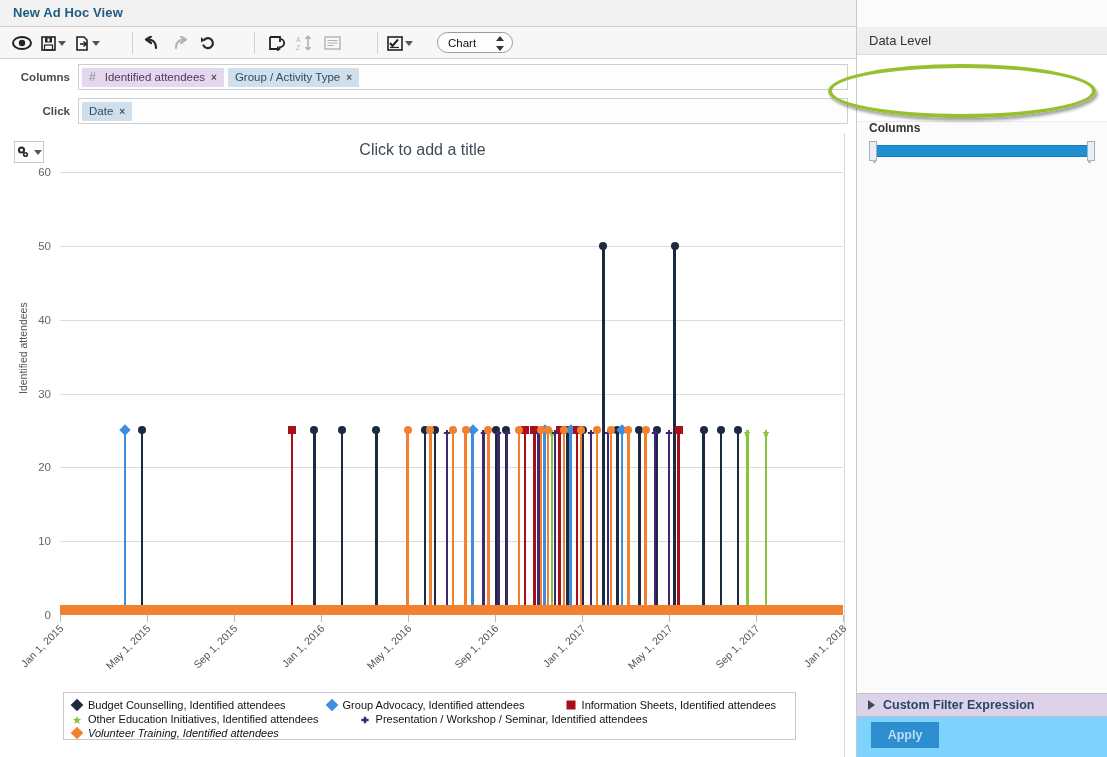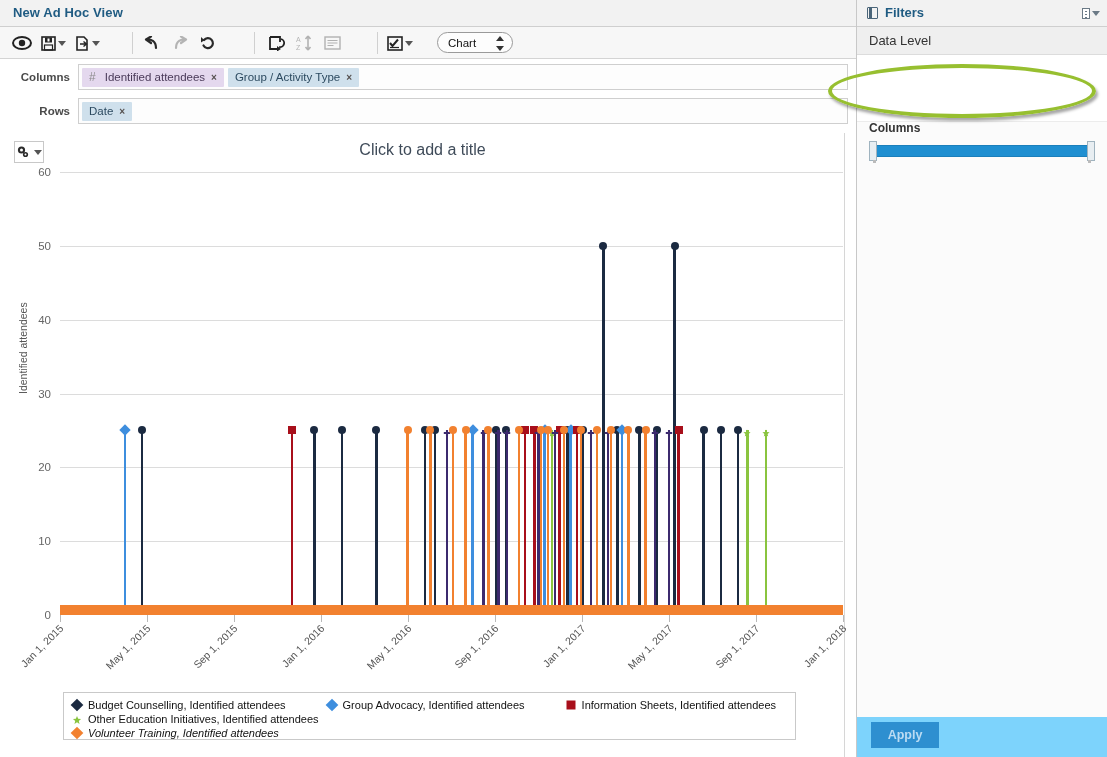--- a/index.html
+++ b/index.html
@@ -309,21 +309,21 @@
             <span>Identified attendees</span>
             <span class="x">×</span>
           </div>
           <div class="pill dim">
             <span>Group / Activity Type</span>
             <span class="x">×</span>
           </div>
         </div>
       </div>
       <div class="shelf-row" style="top:39px;">
-        <div class="shelf-lbl">Rows</div>
+        <div class="shelf-lbl">Click</div>
         <div class="shelf-well">
           <div class="pill dim">
             <span>Date</span>
             <span class="x">×</span>
           </div>
         </div>
       </div>
     </div>
 
     <div id="chartpanel"></div>
@@ -521,20 +521,28 @@
         </div>
         <div class="lg-row">
           <div class="lg-item" style="margin-right: 16px;">
             <span class="lg-mk">
               <span class="marker" style="width: 9px; height: 9px; background: transparent; left: 6px; top: 6px;"><svg width="9" height="9" viewBox="0 0 10 10">
                   <path d="M5 0.5 L6.3 3.6 L9.5 4 L7 6.1 L7.8 9.4 L5 7.6 L2.2 9.4 L3 6.1 L0.5 4 L3.7 3.6 Z" fill="#8ac43f"></path>
                 </svg></span>
             </span>
             <span>Other Education Initiatives, Identified attendees</span>
           </div>
+          <div class="lg-item" style="margin-right: 16px;">
+            <span class="lg-mk">
+              <span class="marker" style="width: 9px; height: 9px; background: transparent; left: 6px; top: 6px;"><svg width="9" height="9" viewBox="0 0 10 10">
+                  <path d="M1 5 h8 M5 1.5 v7" stroke="#3c2a6e" stroke-width="2.6"></path>
+                </svg></span>
+            </span>
+            <span>Presentation / Workshop / Seminar, Identified attendees</span>
+          </div>
         </div>
         <div class="lg-row">
           <div class="lg-item" style="margin-right: 12px; font-style: italic;">
             <span class="lg-mk">
               <span class="marker" style="width: 9px; height: 9px; background: rgb(242, 129, 47); transform: translate(-50%, -50%) rotate(45deg); left: 6px; top: 6px;"></span>
             </span>
             <span>Volunteer Training, Identified attendees</span>
           </div>
         </div>
       </div>
@@ -554,49 +562,41 @@
       <div class="xtick-lbl" style="left: 579px; transform: rotate(-45deg) translateX(-100%); transform-origin: left top;">Jan 1, 2017</div>
       <div class="xtick-mark" style="left: 669px;"></div>
       <div class="xtick-lbl" style="left: 666px; transform: rotate(-45deg) translateX(-100%); transform-origin: left top;">May 1, 2017</div>
       <div class="xtick-mark" style="left: 756px;"></div>
       <div class="xtick-lbl" style="left: 753px; transform: rotate(-45deg) translateX(-100%); transform-origin: left top;">Sep 1, 2017</div>
       <div class="xtick-mark" style="left: 843px;"></div>
       <div class="xtick-lbl" style="left: 840px; transform: rotate(-45deg) translateX(-100%); transform-origin: left top;">Jan 1, 2018</div>
     </div>
 
   <div id="rightpanel">
-    <div id="rp-head">
-      <span class="panel-ico"></span>
-      <span class="ttl">Filters</span>
-      <span id="rp-menu">
-        <span class="menu-lines">
-          <span style="top:2px"></span>
-            <span style="top:5px"></span>
-            <span style="top:8px"></span>
-        </span>
-          <span class="caret-d" style="border-top-color:#6b7a86"></span>
-      </span>
-    </div>
 
     <div id="datalevel">
       <span>Data Level</span>
     </div>
 
     <div id="filterbody">
       <div id="fb-white"></div>
       <div id="columns-lbl">Columns</div>
       <div id="slider-wrap">
         <div id="slider-track"></div>
         <div class="sl-handle" style="left:-4px;"></div>
         <div class="sl-handle" style="left:214px;"></div>
         <div class="sl-tick" style="left:0;"></div>
         <div class="sl-tick" style="left:215px;"></div>
       </div>
     </div>
 
+    <div id="custexpr">
+      <span class="tri"></span>
+      <span class="txt">Custom Filter Expression</span>
+    </div>
 
     <div id="applybar">
       <div id="applybtn">Apply</div>
     </div>
   </div>
 
   <div id="greenellipse"></div>
 </div>
 
 </body></html>

